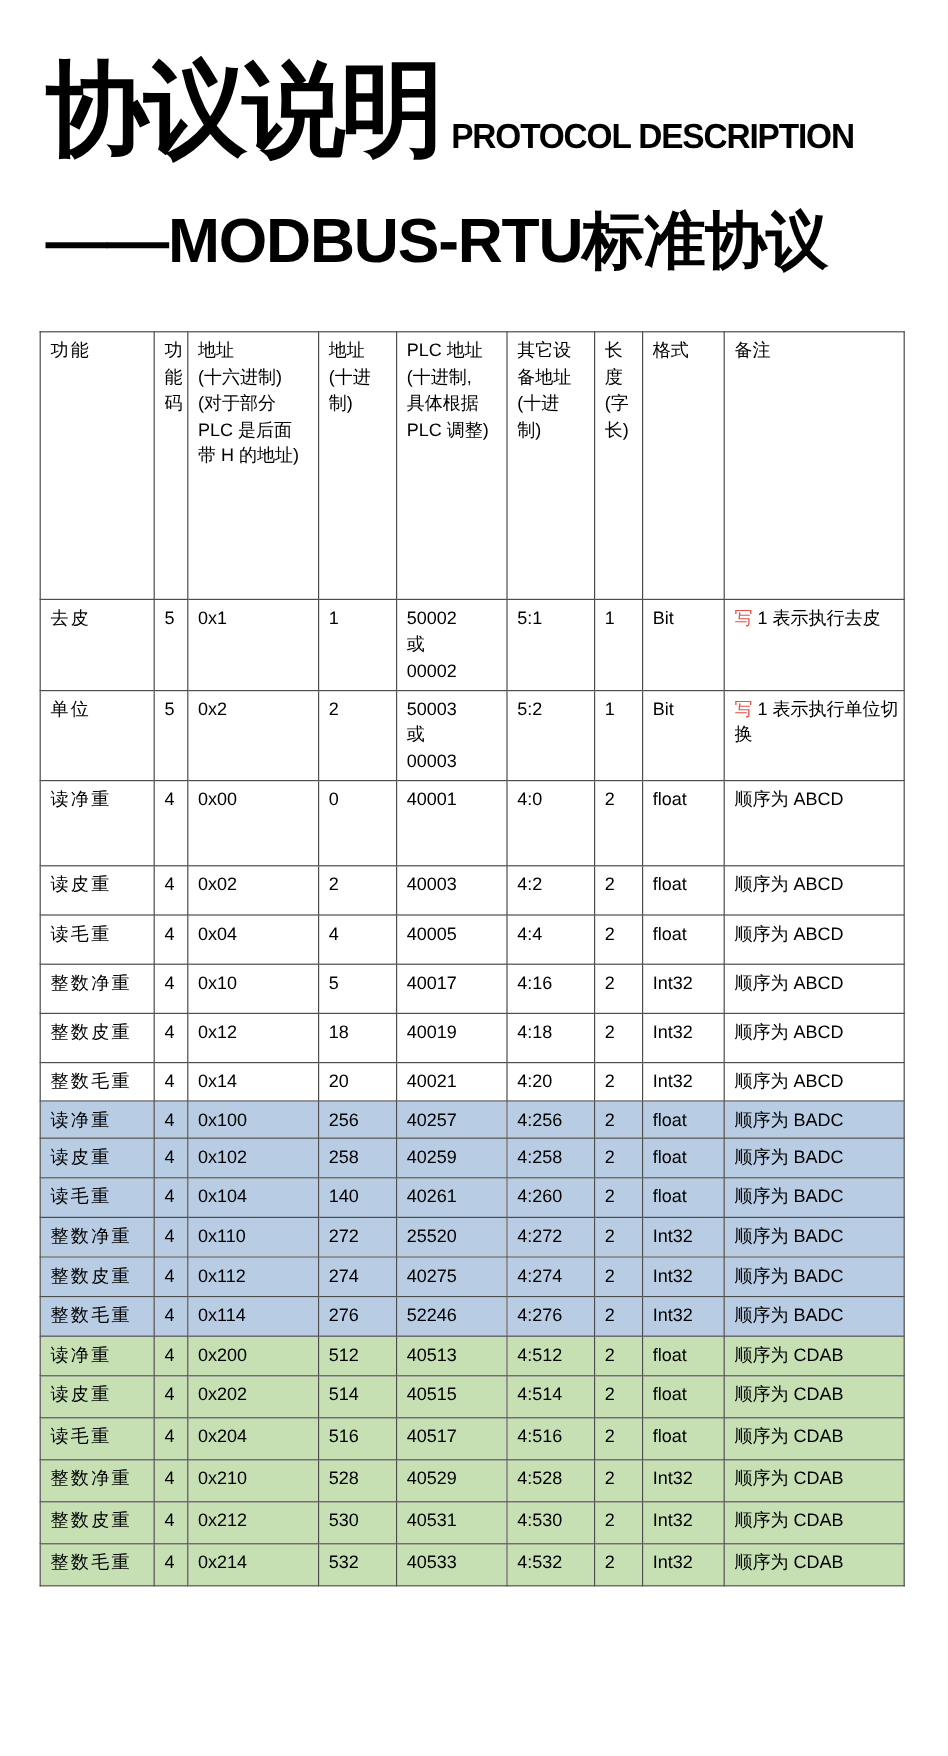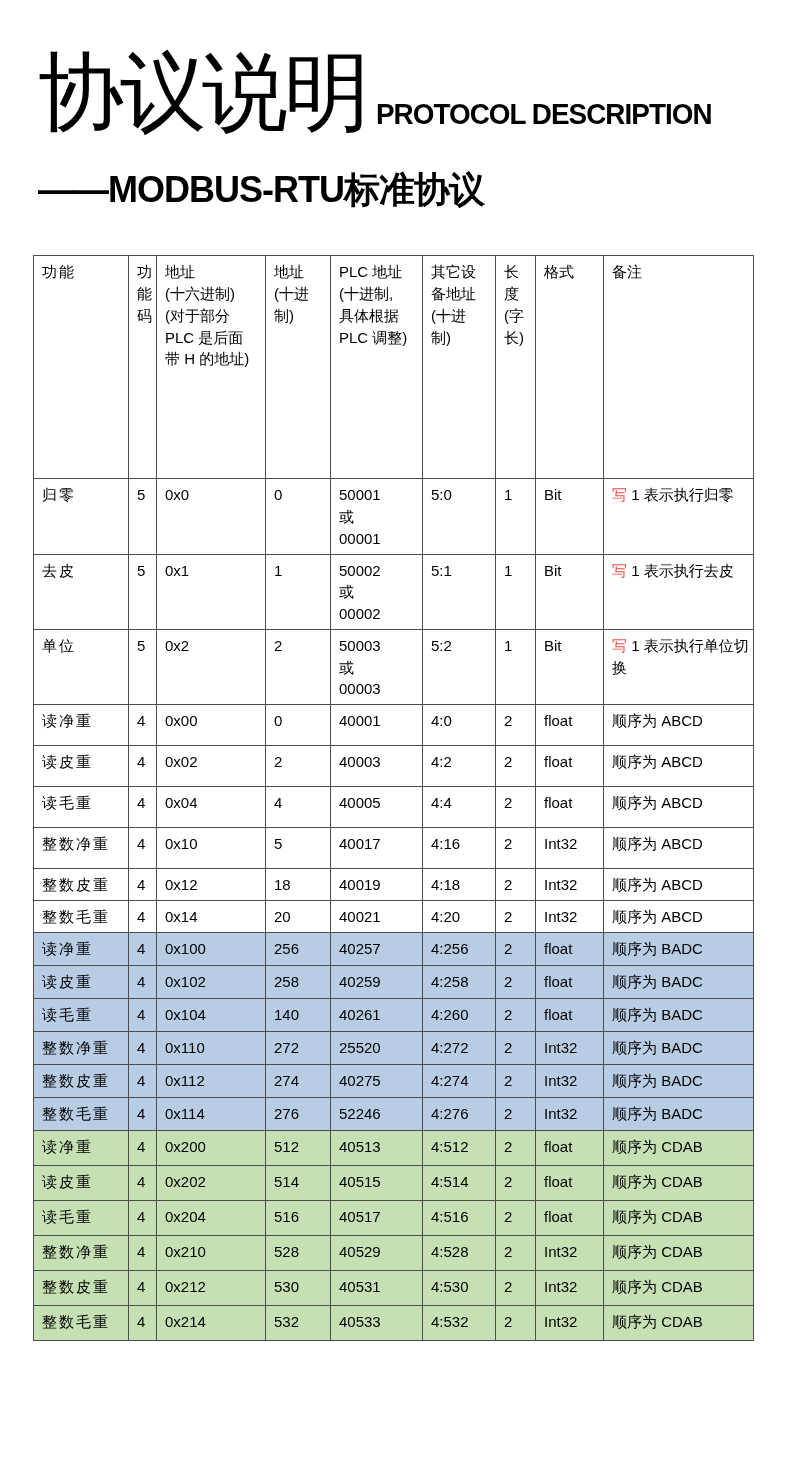--- a/index.html
+++ b/index.html
@@ -15,37 +15,37 @@
     height: 1463px;
     background: #fff;
     overflow: hidden;
   }
   
   .hero { padding: 50px 0 0 38px; }
   .title-row { display: flex; align-items: flex-end; }
   .title-cn {
     font-size: 86px;
     line-height: 0.98;
-    font-weight: 400;
+    font-weight: 700;
     letter-spacing: -4px;
     white-space: nowrap;
   }
   .title-en {
     font-size: 29px;
     font-weight: 600;
     margin-left: 10px;
     padding-bottom: 3px;
     letter-spacing: -1px;
     transform: scaleX(0.96);
     transform-origin: left bottom;
     white-space: nowrap;
   }
   .subtitle {
     margin-top: 32px;
-    font-size: 36px;
+    font-size: 52px;
     font-weight: 800;
     letter-spacing: -1px;
     white-space: nowrap;
   }
   .note {
     margin-top: 56px;
     font-size: 26px;
     font-weight: 700;
     color: var(--note-red, #e60000);
     white-space: nowrap;
@@ -139,33 +139,20 @@
           <th class="c7">长
 度
 (字
 长)</th>
           <th class="c8">格式</th>
           <th class="c9">备注</th>
         </tr>
     </thead>
     <tbody>
         <tr class="group-white">
-          <td class="c1">归零</td>
-          <td class="c2">5</td>
-          <td class="c3">0x0</td>
-          <td class="c4">0</td>
-          <td class="c5">50001
-或
-00001</td>
-          <td class="c6">5:0</td>
-          <td class="c7">1</td>
-          <td class="c8">Bit</td>
-          <td class="c9"><span class="remark-red">写</span><span> 1 表示执行归零</span></td>
-        </tr>
-        <tr class="group-white">
           <td class="c1">去皮</td>
           <td class="c2">5</td>
           <td class="c3">0x1</td>
           <td class="c4">1</td>
           <td class="c5">50002
 或
 00002</td>
           <td class="c6">5:1</td>
           <td class="c7">1</td>
           <td class="c8">Bit</td>

